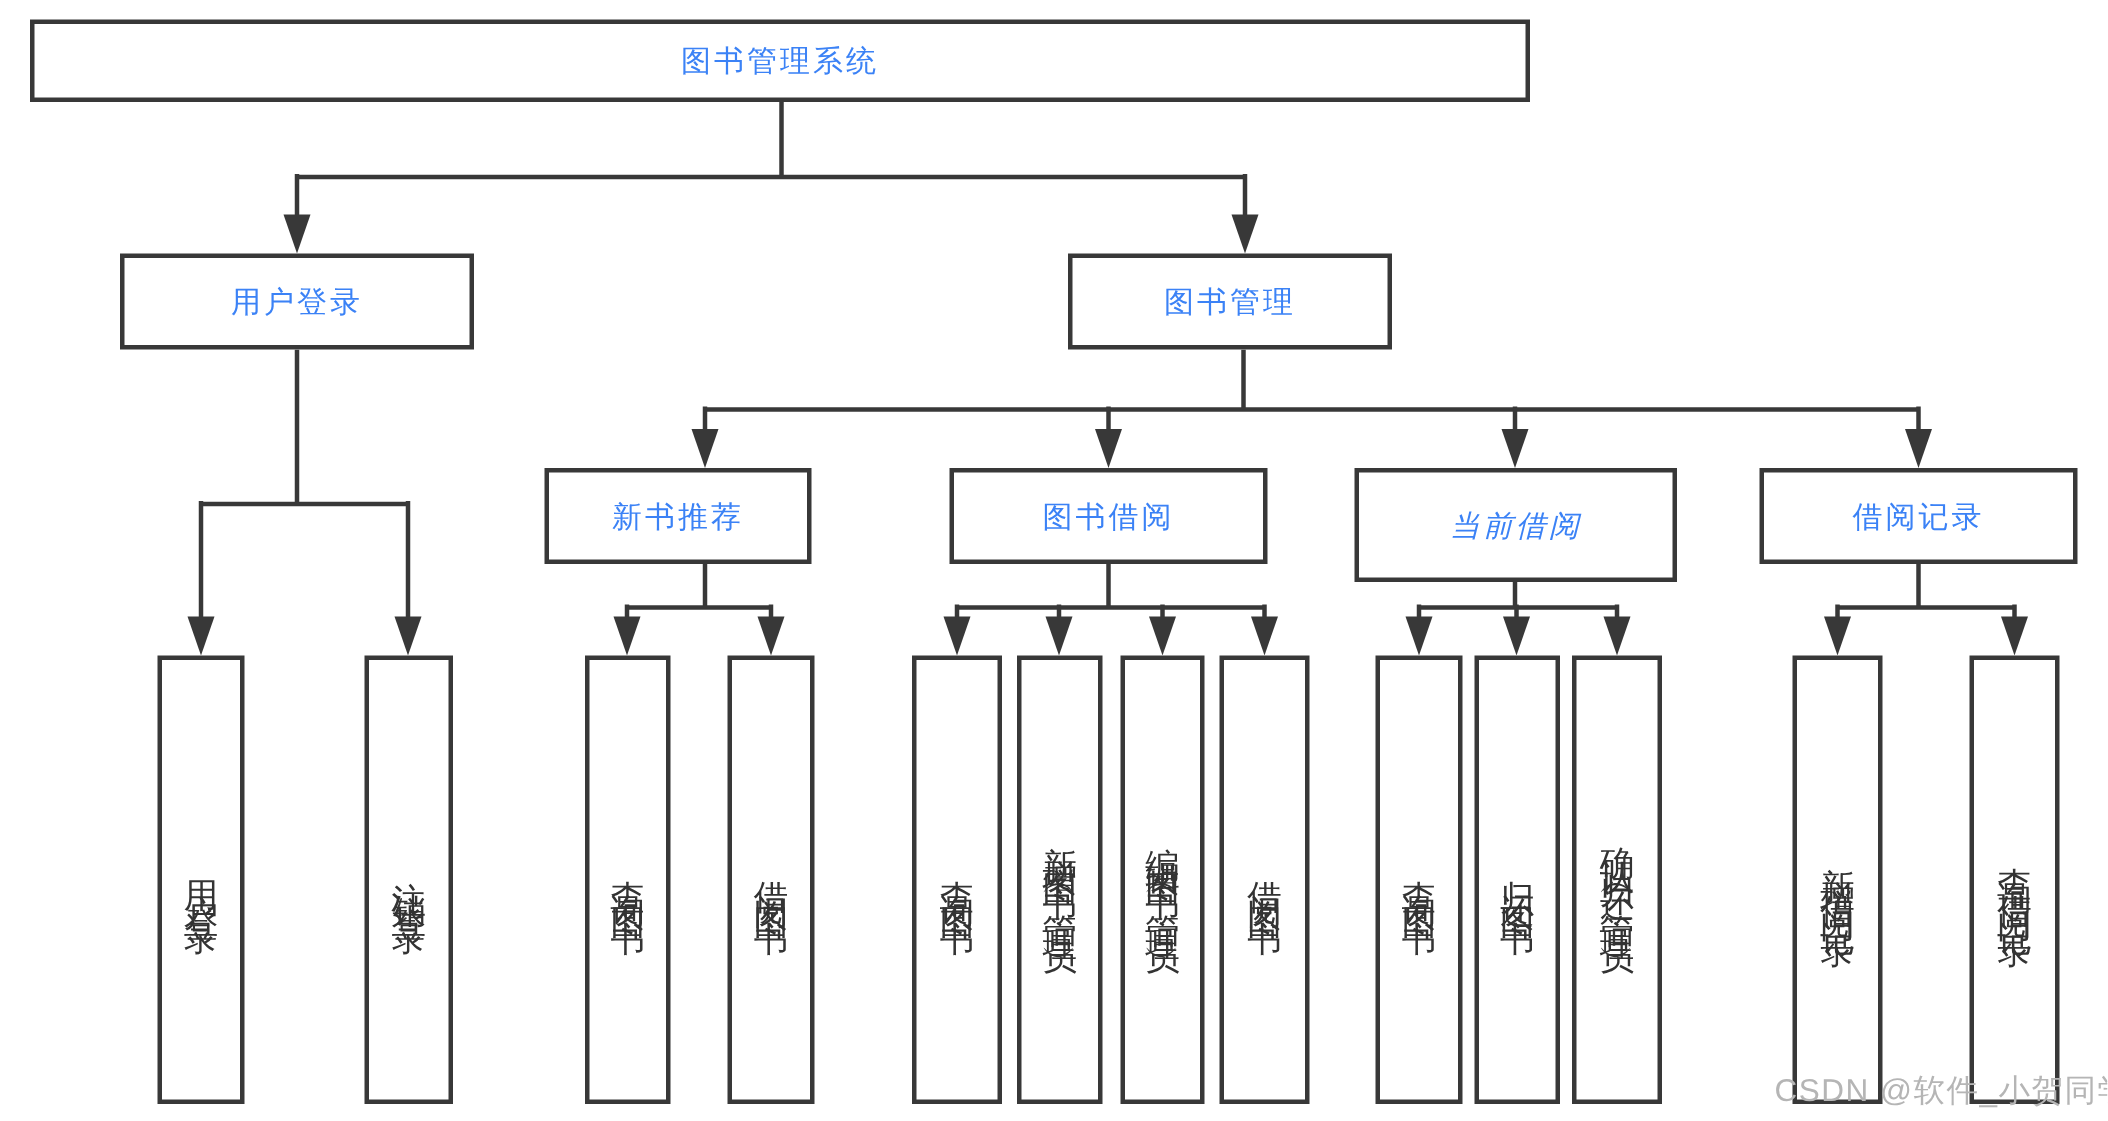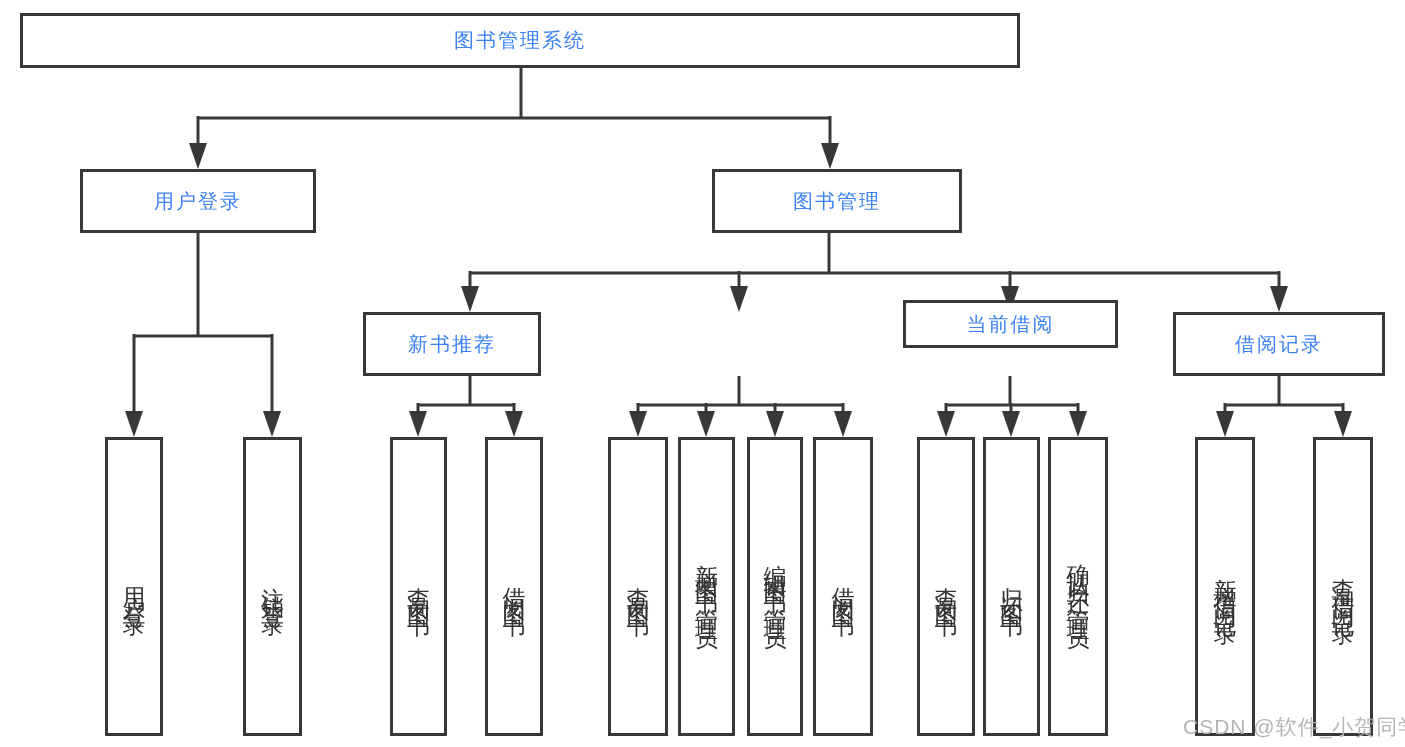--- a/index.html
+++ b/index.html
@@ -145,28 +145,31 @@
     </g>
   </svg>
 
   <div class="node" style="left:20px; top:13px; width:1000px; height:55px;">
     <span>图书管理系统</span>
   </div>
 
   <div class="node" style="left:80px; top:169px; width:236px; height:64px;">
     <span>用户登录</span>
   </div>
-  <div class="node" style="left:712px; top:169px; width:250px; height:64px;">
+  <div class="node" style="left:712px; top:169px; width:216px; height:64px;">
     <span>图书管理</span>
   </div>
 
   <div class="node" style="left:363px; top:312px; width:178px; height:64px;">
     <span>新书推荐</span>
   </div>
-  <div class="node" style="left:903px; top:300px; width:215px; height:48px;">
+  <div class="node" style="left:633px; top:312px; width:212px; height:64px;">
+    <span>图书借阅</span>
+  </div>
+  <div class="node" style="left:903px; top:312px; width:215px; height:76px;font-style:italic;">
     <span>当前借阅</span>
   </div>
   <div class="node" style="left:1173px; top:312px; width:212px; height:64px;">
     <span>借阅记录</span>
   </div>
 
   <div class="leaf" style="left:105px; top:437px; width:58px; height:299px;">
     <span class="vtext">用户登录</span>
   </div>
   <div class="leaf" style="left:243px; top:437px; width:59px; height:299px;">

